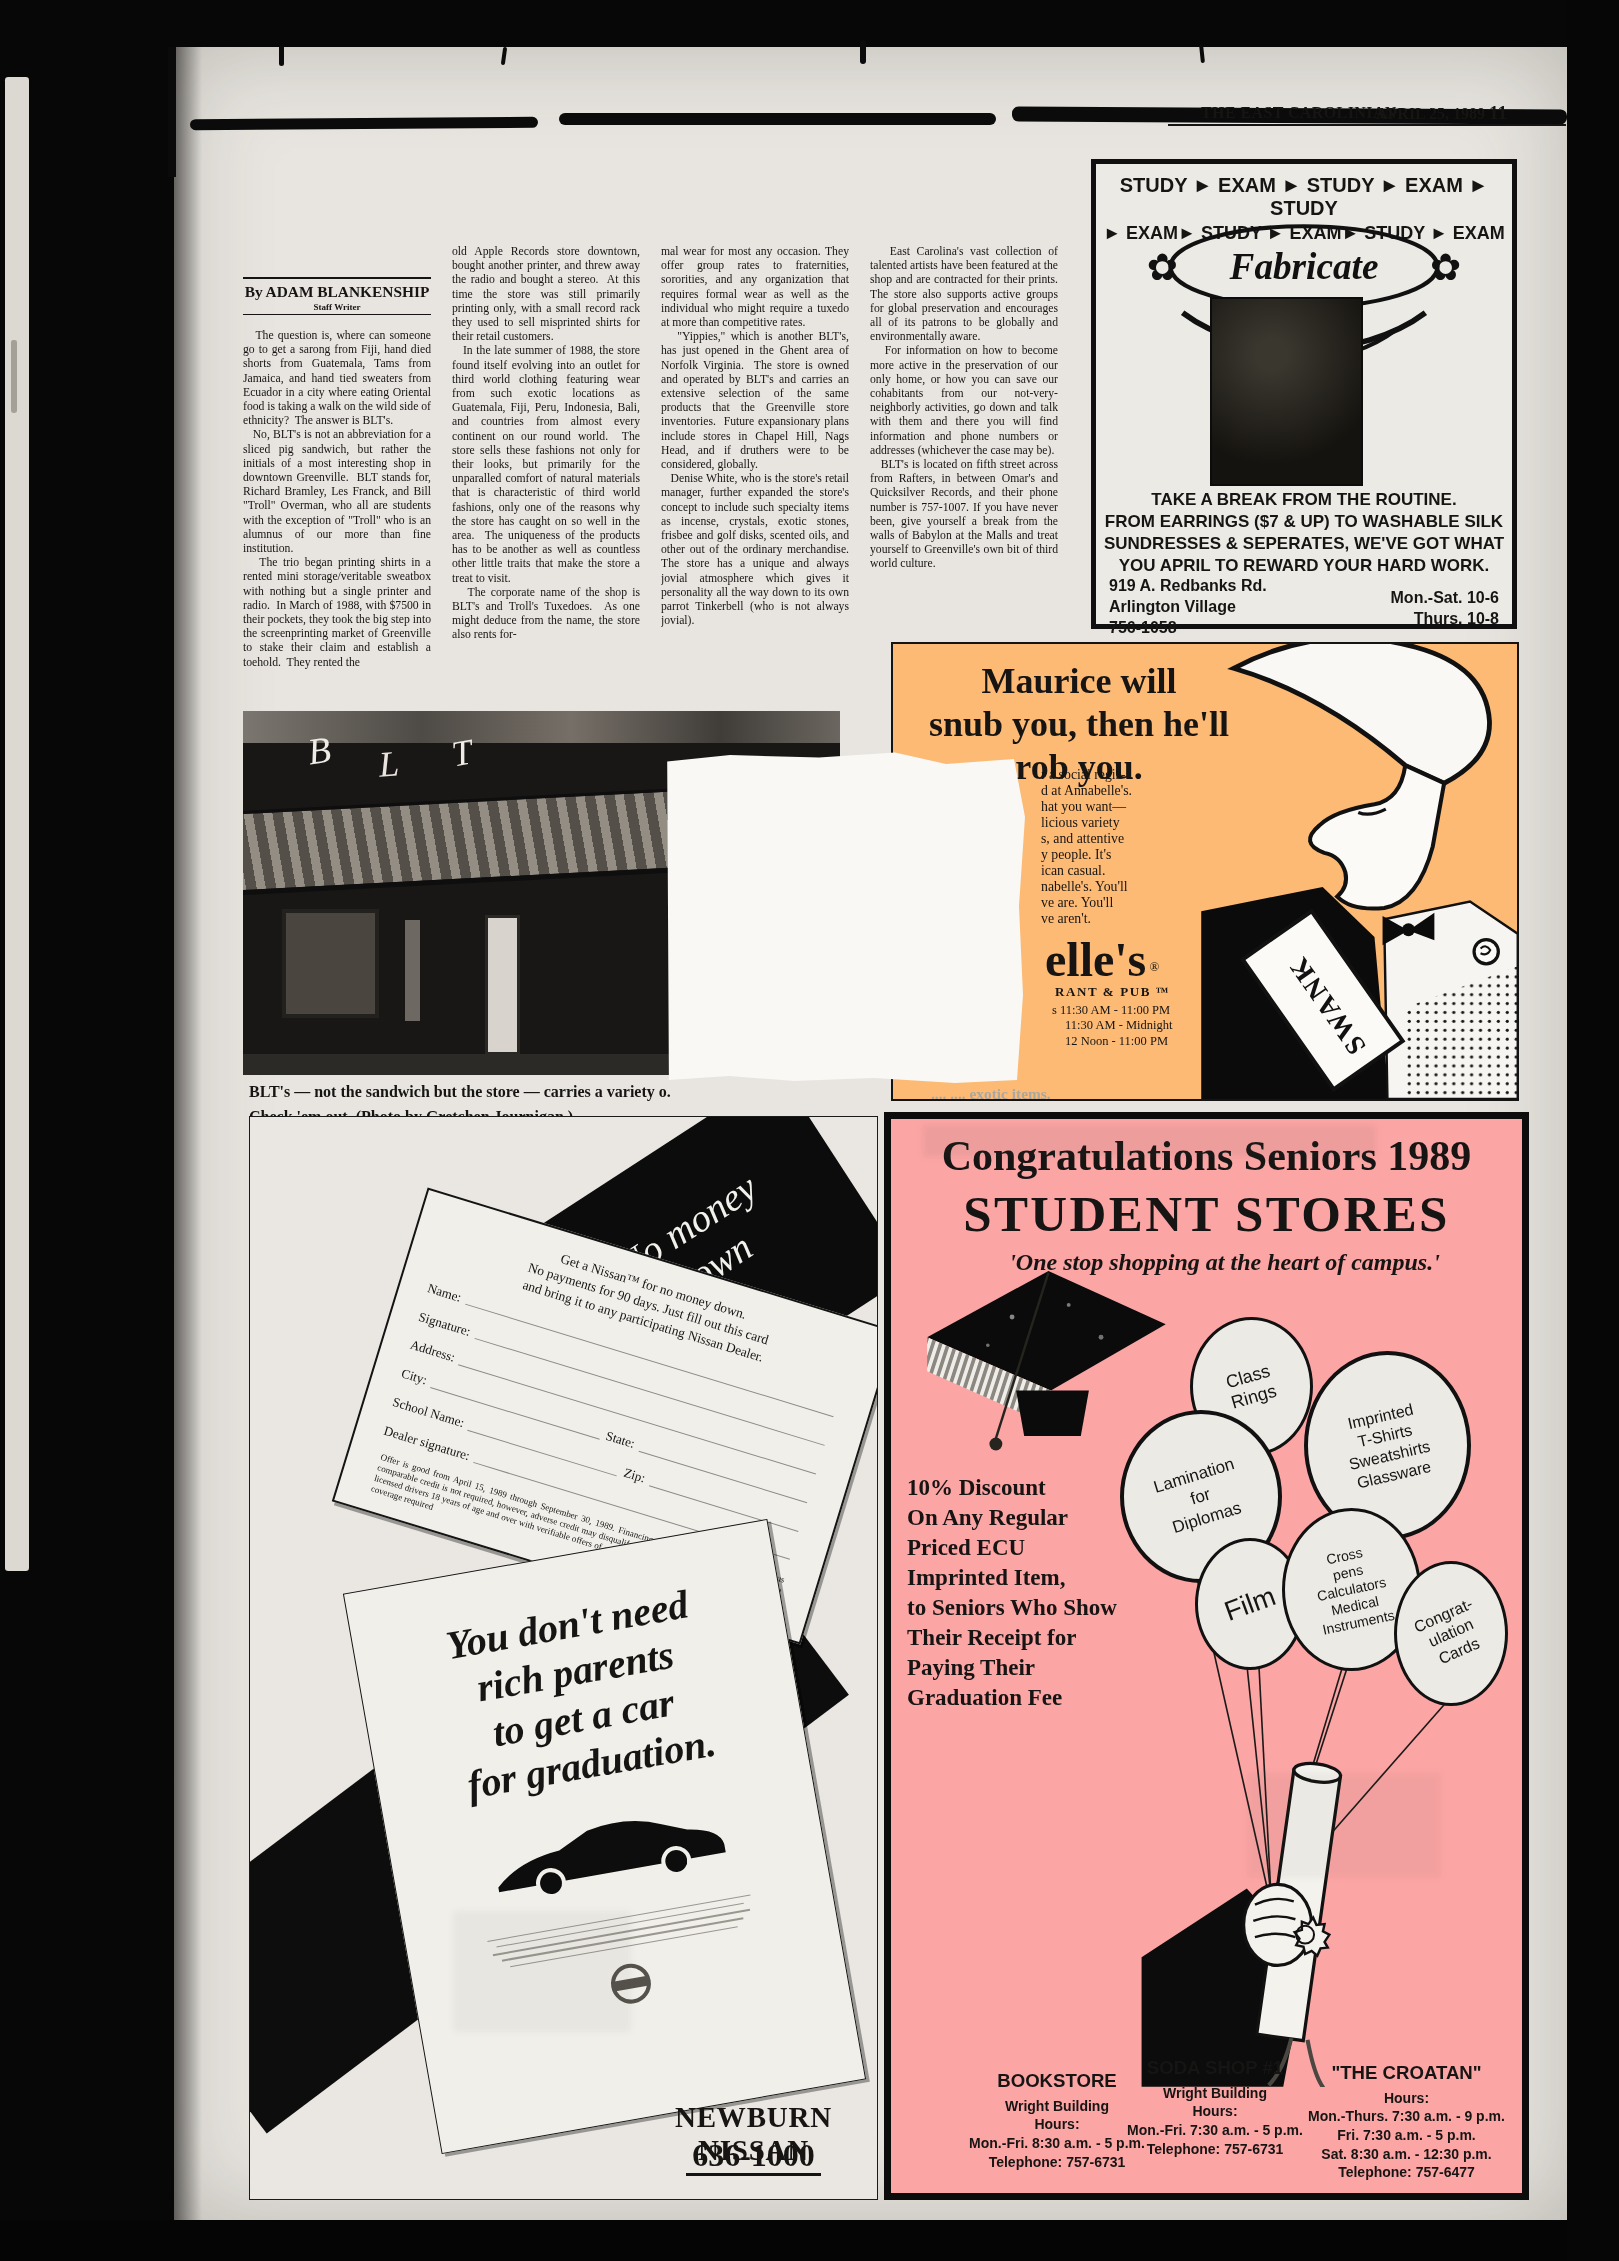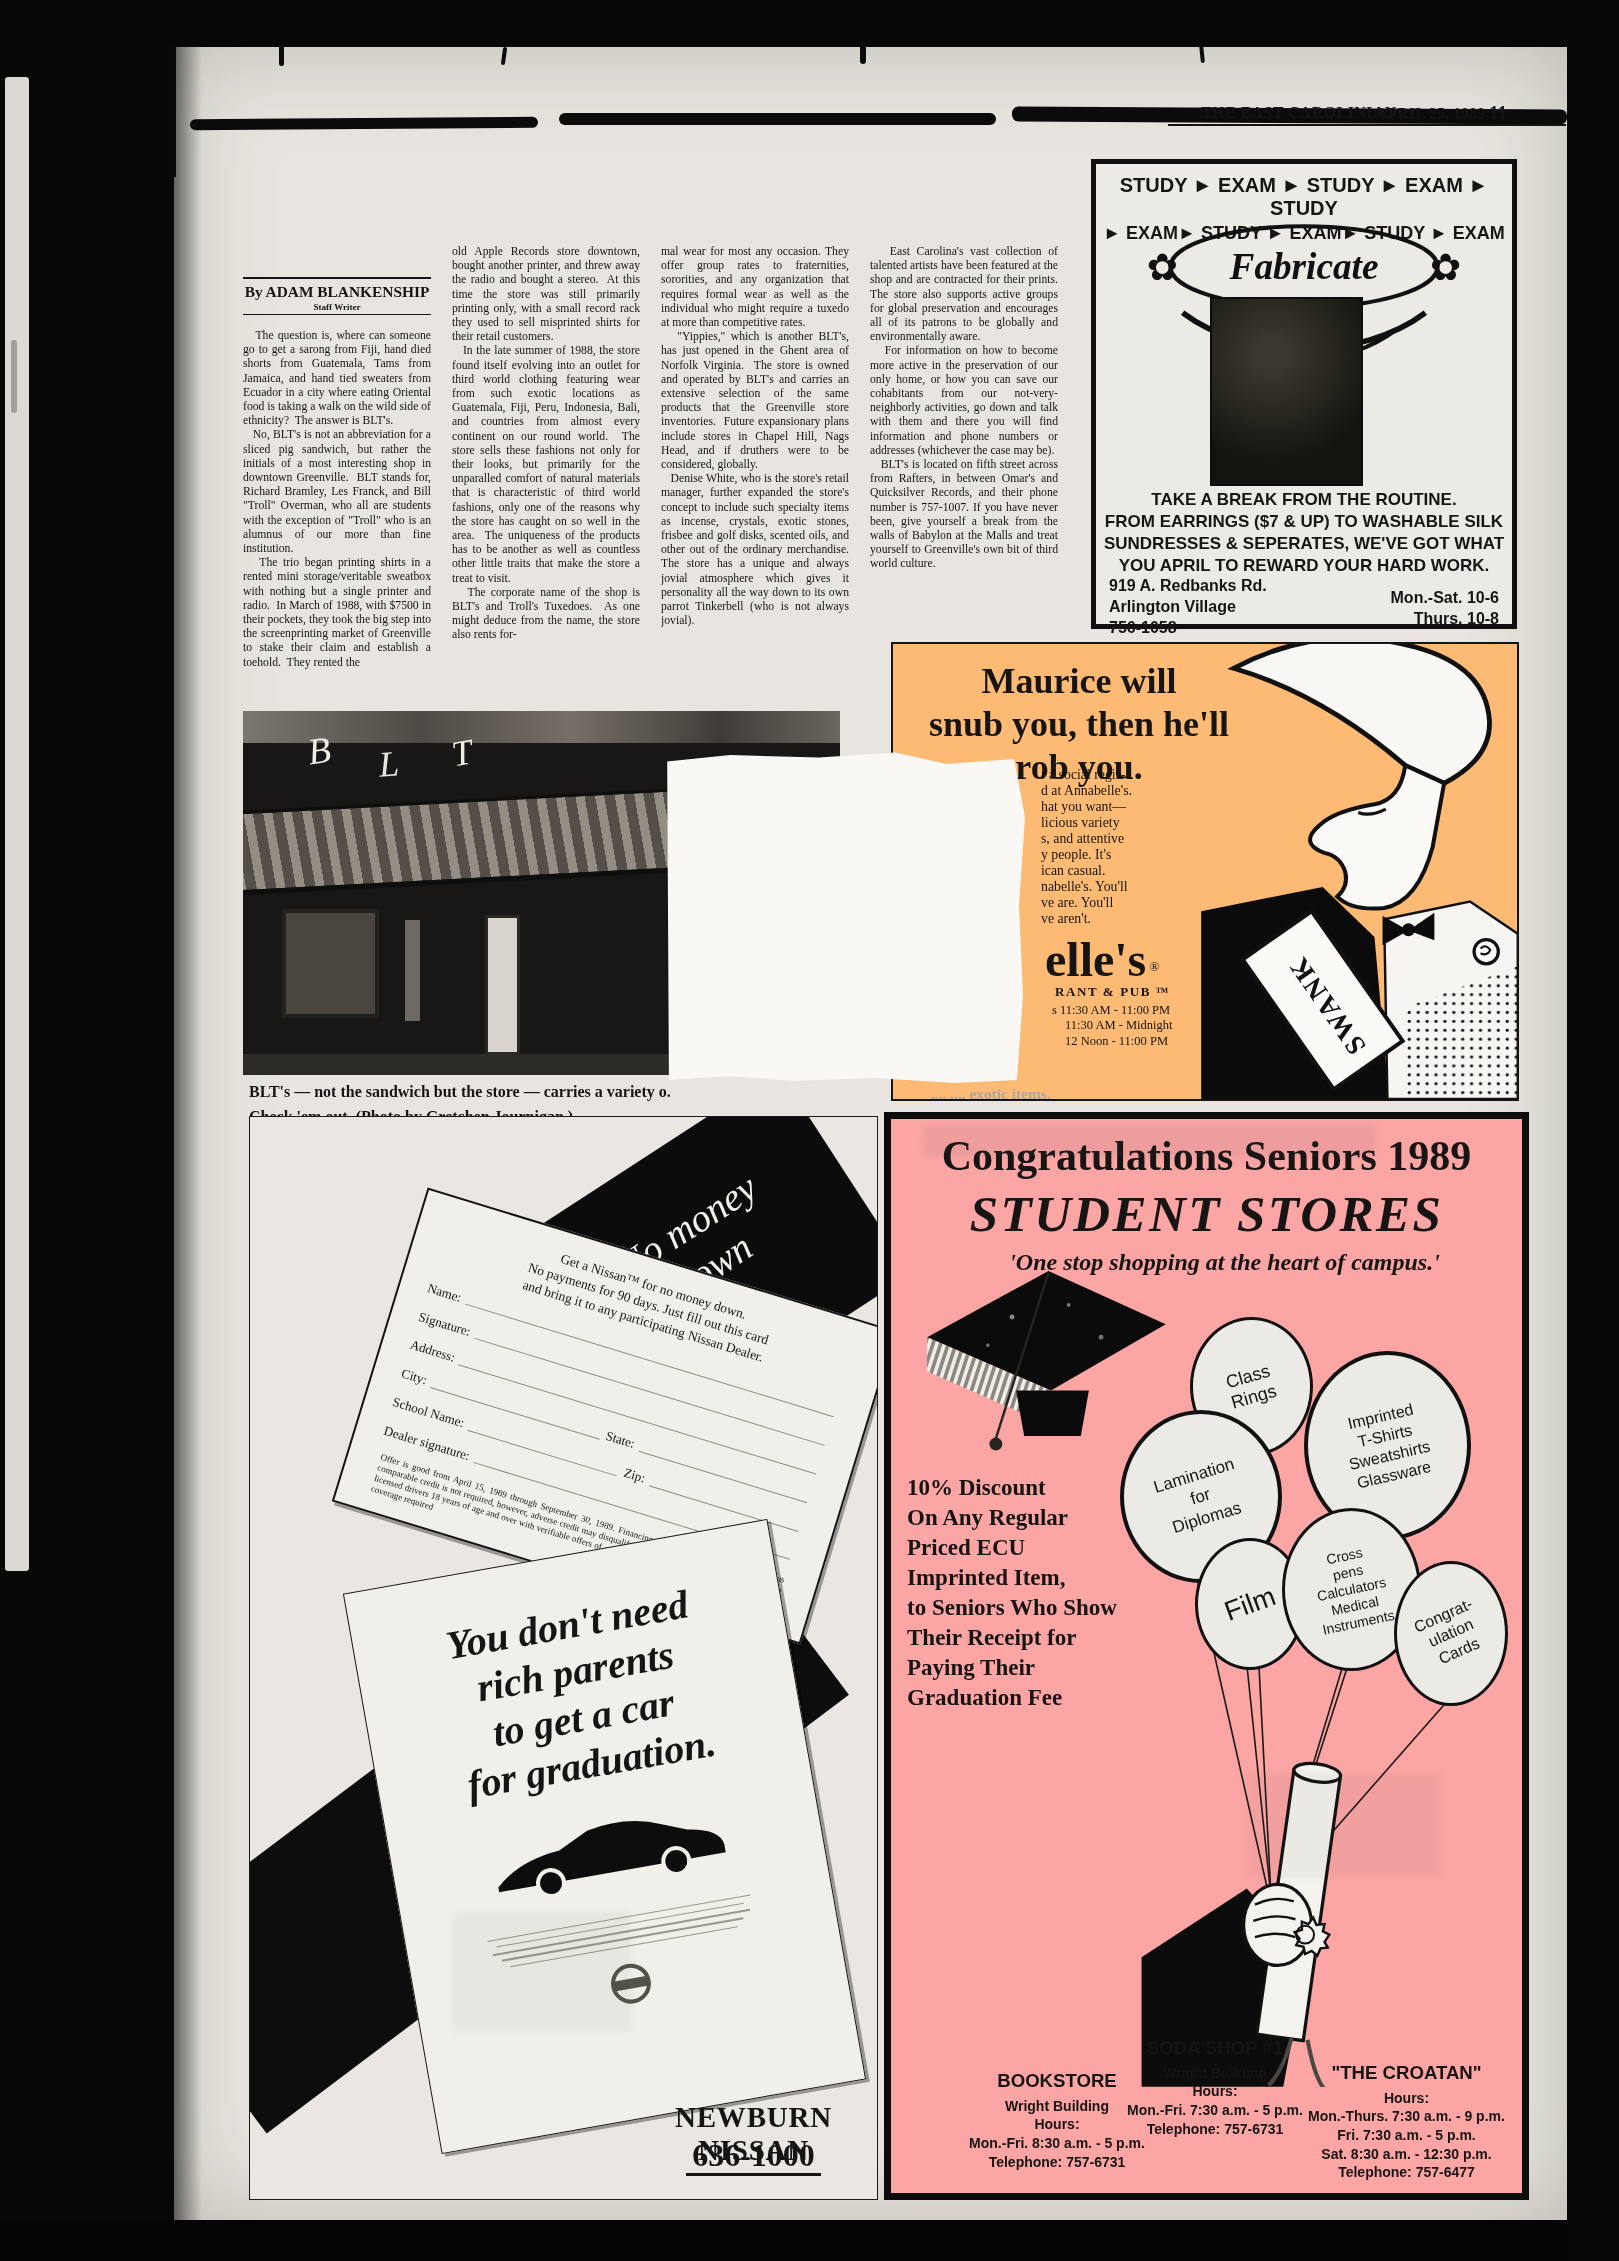--- a/index.html
+++ b/index.html
@@ -237,21 +237,21 @@
     </div>
 
     <div class="abs serif bold center" style="left:366px;top:984px;width:275px;font-size:29px;letter-spacing:0.8px;">NEWBURN NISSAN</div>
     <div class="abs center" style="left:366px;top:1020px;width:275px;">
       <span class="serif bold" style="font-size:32px;border-bottom:3.2px solid #141414;padding:0 6.5px;">636-1000</span>
     </div>
   </div>
 
   <div class="abs" style="left:884px;top:1112px;width:631px;height:1074px;border:7.3px solid #0c0c0c;background:#fca5a5;overflow:hidden;">
     <div class="serif bold center" style="margin-top:13px;font-size:42px;">Congratulations Seniors 1989</div>
-    <div class="serif bold center" style="margin-top:4.9px;font-size:51px;letter-spacing:2.4px;font-style:italic;">STUDENT STORES</div>
+    <div class="serif bold center" style="margin-top:4.9px;font-size:51px;letter-spacing:2.4px;">STUDENT STORES</div>
     <div class="serif bold center" style="margin-top:6.5px;font-style:italic;font-size:24px;padding-left:36px;">'One stop shopping at the heart of campus.'</div>
 
     <svg class="abs" style="left:24px;top:121px;" width="275" height="243" viewBox="0 0 340 300">
       <defs>
         <pattern id="fringe" width="9" height="40" patternUnits="userSpaceOnUse" patternTransform="rotate(18)">
           <rect width="4.5" height="40" fill="#efede9"></rect>
             <rect x="4.5" width="4.5" height="40" fill="#8c8880"></rect>
         </pattern>
       </defs>
       <polygon points="15,120 165,38 310,104 168,186" fill="#0b0b0b"></polygon>
@@ -328,21 +328,21 @@
 Paying Their
 Graduation Fee</div>
 
     <div class="abs storecol" style="left:61px;top:951px;width:210px;">
       <div class="nm">BOOKSTORE</div>
       <div class="ln">Wright Building</div>
       <div class="ln">Hours:</div>
       <div class="ln">Mon.-Fri. 8:30 a.m. - 5 p.m.</div>
       <div class="ln">Telephone: 757-6731</div>
     </div>
-    <div class="abs storecol" style="left:219px;top:918px;width:210px;">
+    <div class="abs storecol" style="left:219px;top:938px;width:210px;">
       <div class="nm">SODA SHOP #1</div>
       <div class="ln">Wright Building</div>
       <div class="ln">Hours:</div>
       <div class="ln">Mon.-Fri. 7:30 a.m. - 5 p.m.</div>
       <div class="ln">Telephone: 757-6731</div>
     </div>
     <div class="abs storecol" style="left:402px;top:943px;width:227px;">
       <div class="nm">"THE CROATAN"</div>
       <div class="ln">Hours:</div>
       <div class="ln">Mon.-Thurs. 7:30 a.m. - 9 p.m.</div>

